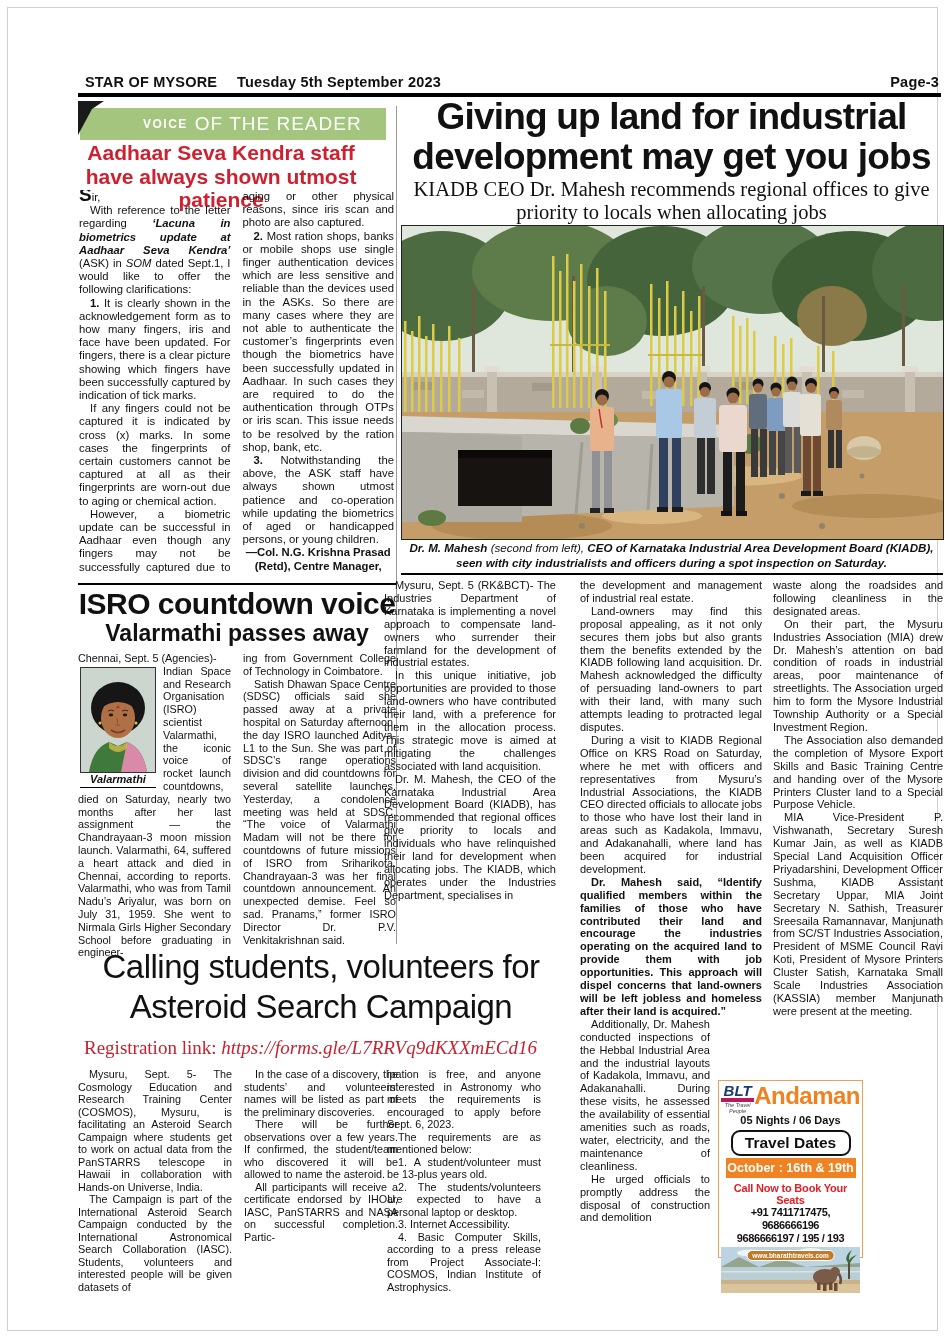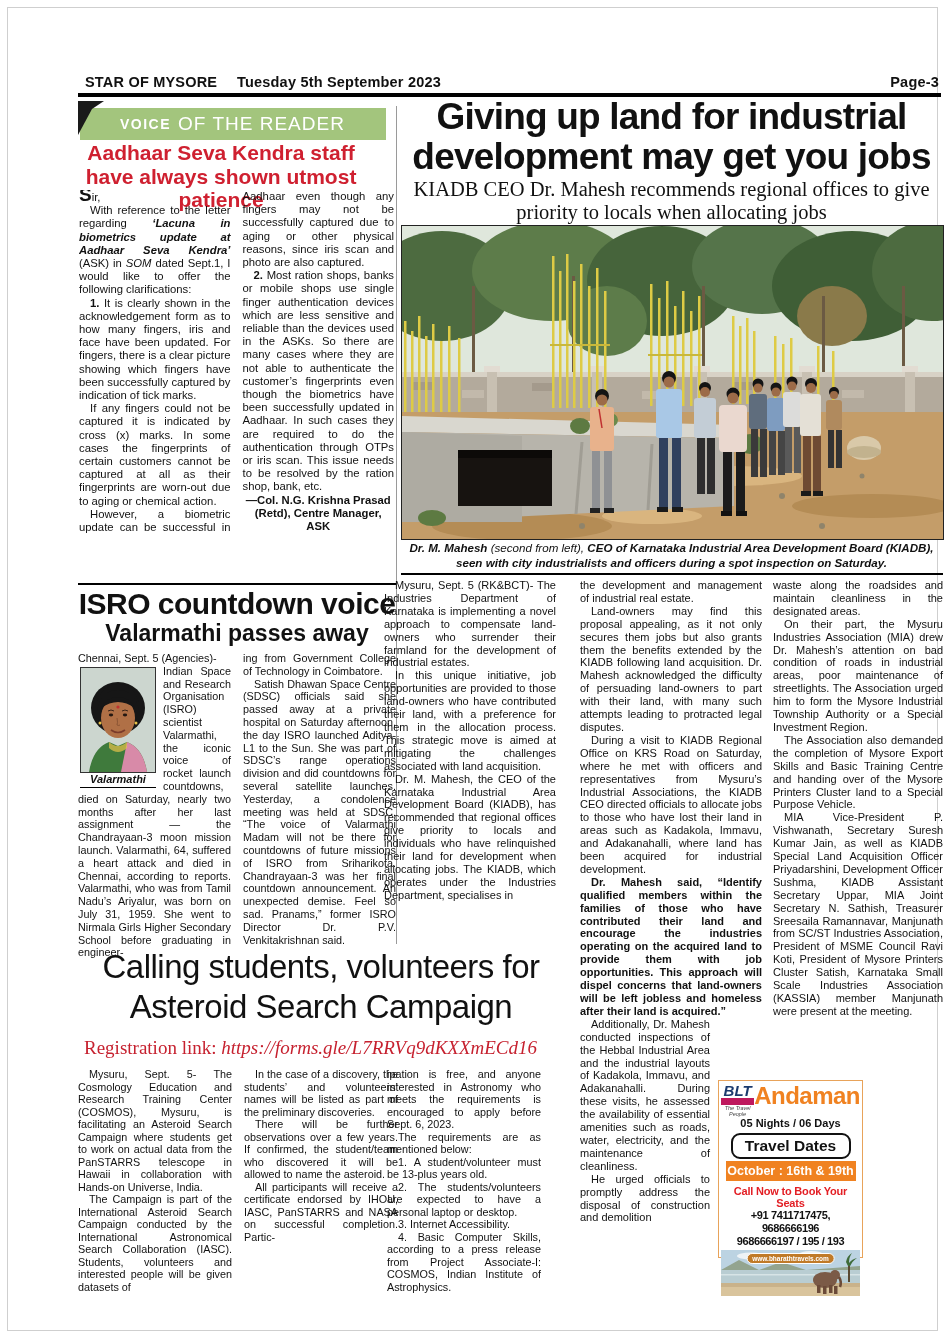--- a/index.html
+++ b/index.html
@@ -13,21 +13,21 @@
 
   
   .mast{font-size:14.5px;font-weight:bold;letter-spacing:.2px;}
   .rule{background:#000;}
 
   
   .banner{background:#a3c57d;display:flex;align-items:center;}
   .flag{position:absolute;left:-2px;top:-7px;width:0;height:0;
         border-left:14px solid #1a1a1a;border-right:12px solid transparent;
         border-bottom:26px solid transparent;border-top:8px solid #1a1a1a;}
-  .banner .v1{color:#fff;font-weight:bold;font-size:14px;letter-spacing:1.5px;margin-left:40px;}
+  .banner .v1{color:#fff;font-weight:bold;font-size:12px;letter-spacing:1.5px;margin-left:63px;}
   .banner .v2{color:#fff;font-size:19px;letter-spacing:1px;margin-left:7px;}
 
   .letter-head{color:#cf2030;font-weight:bold;font-size:21px;line-height:23.5px;text-align:center;}
 
   
   .body-text p{margin:0;text-indent:11px;text-align:justify;}
   .body-text p.noind{text-indent:0;}
   .body-text p.sig{text-indent:0;text-align:center;font-weight:bold;}
   .body-text p.plain{text-indent:0;text-align:left;}
   .body-text p.beside-ad{padding-right:52px;}
@@ -53,21 +53,21 @@
   .a-head{font-size:33px;line-height:40px;font-weight:normal;text-align:center;letter-spacing:-.5px;}
   .a-reg{font-family:"Liberation Serif", serif;font-size:19px;color:#c6212f;}
   .a-reg .url{font-style:italic;}
   .a-col{font-size:10.8px;line-height:12.5px;}
 
   
   .ad{border:1px solid #e8a35a;background:#fff;box-sizing:border-box;padding:3px 2px 2px 2px;}
   .ad-toprow{display:flex;align-items:flex-start;}
   .ad-logo{width:34px;text-align:center;}
   .ad-logo .blt{font-weight:bold;font-style:italic;font-size:15px;color:#1a3a6e;
-        border-bottom:7px solid #be185d;line-height:14px;}
+        border-bottom:4px solid #be185d;line-height:14px;}
   .ad-logo .tag{font-size:5.5px;font-style:italic;color:#444;}
   .ad-dest{flex:1;text-align:center;color:#f08221;font-weight:bold;font-size:24px;line-height:24px;letter-spacing:-.5px;}
   .ad-dur{text-align:center;font-weight:bold;font-size:11px;margin-top:0px;}
   .ad-dates-box{margin:4px auto 0 auto;width:116px;border:2px solid #111;border-radius:9px;
         text-align:center;font-weight:bold;font-size:15.5px;padding:2px 0;}
   .ad-dates-strip{margin:2px auto 0 auto;width:130px;background:#f08221;color:#fff;
         text-align:center;font-weight:bold;font-size:12.5px;padding:3px 0;}
   .ad-cta{color:#e31e24;font-weight:bold;font-size:11px;text-align:center;margin-top:4px;letter-spacing:-.2px;}
   .ad-phone{font-weight:bold;font-size:11px;text-align:center;letter-spacing:-.4px;line-height:13px;}
   .ad-img-wrap{position:relative;margin-top:2px;}
@@ -96,20 +96,21 @@
 
   <div class="abs letter-head" style="left:64px;top:141px;width:314px;">Aadhaar Seva Kendra staff have always shown utmost patience</div>
 
   <div class="abs letter-body body-text" style="left:79px;top:190px;width:315px;height:392px;">
     <p class="salutation noind"><span class="bigS">S</span><span>ir,</span></p>
   <p><span>With reference to the letter regarding </span><span class="b i">‘Lacuna in biometrics update at Aadhaar Seva Kendra’</span><span> (ASK) in </span><span class="i">SOM</span><span> dated Sept.1, I would like to offer the following clarifications:</span></p>
       <p><span class="b">1.</span><span> It is clearly shown in the acknowledgement form as to how many fingers, iris and face have been updated. For fingers, there is a clear picture showing which fingers have been successfully captured by indication of tick marks.</span></p>
       <p><span>If any fingers could not be captured it is indicated by cross (x) marks. In some cases the fingerprints of certain customers cannot be captured at all as their fingerprints are worn-out due to aging or chemical action.</span></p>
       <p><span>However, a biometric update can be successful in Aadhaar even though any fingers may not be successfully captured due to aging or other physical reasons, since iris scan and photo are also captured.</span></p>
       <p><span class="b">2.</span><span> Most ration shops, banks or mobile shops use single finger authentication devices which are less sensitive and reliable than the devices used in the ASKs. So there are many cases where they are not able to authenticate the customer’s fingerprints even though the biometrics have been successfully updated in Aadhaar. In such cases they are required to do the authentication through OTPs or iris scan. This issue needs to be resolved by the ration shop, bank, etc.</span></p>
+      <p><span class="b">3.</span><span> Notwithstanding the above, the ASK staff have always shown utmost patience and co-operation while updating the biometrics of aged or handicapped persons, or young children.</span></p>
       <p class="sig"><span>—Col. N.G. Krishna Prasad (Retd), Centre Manager, ASK</span></p>
     </div>
 
   <div class="abs rule" style="left:78px;top:583px;width:318px;height:2px;"></div>
 
   <div class="abs isro-h" style="left:78px;top:587px;width:318px;">ISRO countdown voice</div>
   <div class="abs isro-sub" style="left:78px;top:620px;width:318px;">Valarmathi passes away</div>
 
   <div class="abs" style="left:78px;top:652px;width:318px;height:296px;">
     <div class="abs isro-col body-text" style="left:0;top:0;width:153px;">
@@ -326,21 +327,21 @@
     </div>
   <div class="abs k-col body-text" style="left:580px;top:579px;width:182px;">
       <p class="noind"><span>the development and management of industrial real estate.</span></p>
       <p><span>Land-owners may find this proposal appealing, as it not only secures them jobs but also grants them the benefits extended by the KIADB following land acquisition. Dr. Mahesh acknowledged the difficulty of persuading land-owners to part with their land, with many such attempts leading to protracted legal disputes.</span></p>
       <p><span>During a visit to KIADB Regional Office on KRS Road on Saturday, where he met with officers and representatives from Mysuru’s Industrial Associations, the KIADB CEO directed officials to allocate jobs to those who have lost their land in areas such as Kadakola, Immavu, and Adakanahalli, where land has been acquired for industrial development.</span></p>
       <p><span class="b">Dr. Mahesh said, “Identify qualified members within the families of those who have contributed their land and encourage the industries operating on the acquired land to provide them with job opportunities. This approach will dispel concerns that land-owners will be left jobless and homeless after their land is acquired.”</span></p>
       <p class="beside-ad"><span>Additionally, Dr. Mahesh conducted inspections of the Hebbal Industrial Area and the industrial layouts of Kadakola, Immavu, and Adakanahalli. During these visits, he assessed the availability of essential amenities such as roads, water, electricity, and the maintenance of cleanliness.</span></p>
       <p class="beside-ad"><span>He urged officials to promptly address the disposal of construction and demolition</span></p>
     </div>
   <div class="abs k-col body-text" style="left:773px;top:579px;width:170px;height:500px;">
-      <p class="noind"><span>waste along the roadsides and maintain cleanliness in the designated areas.</span></p>
+      <p class="noind"><span>waste along the roadsides and following cleanliness in the designated areas.</span></p>
       <p><span>On their part, the Mysuru Industries Association (MIA) drew Dr. Mahesh’s attention on bad condition of roads in industrial areas, poor maintenance of streetlights. The Association urged him to form the Mysore Industrial Township Authority or a Special Investment Region.</span></p>
       <p><span>The Association also demanded the completion of Mysore Export Skills and Basic Training Centre and handing over of the Mysore Printers Cluster land to a Special Purpose Vehicle.</span></p>
       <p><span>MIA Vice-President P. Vishwanath, Secretary Suresh Kumar Jain, as well as KIADB Special Land Acquisition Officer Priyadarshini, Development Officer Sushma, KIADB Assistant Secretary Uppar, MIA Joint Secretary N. Sathish, Treasurer Sreesaila Ramannavar, Manjunath from SC/ST Industries Association, President of MSME Council Ravi Koti, President of Mysore Printers Cluster Satish, Karnataka Small Scale Industries Association (KASSIA) member Manjunath were present at the meeting.</span></p>
     </div>
 
   <div class="abs a-head" style="left:78px;top:947px;width:486px;">Calling students, volunteers for Asteroid Search Campaign</div>
   <div class="abs a-reg" style="left:84px;top:1037px;width:486px;">
     <span>Registration link: </span><span class="url">https://forms.gle/L7RRVq9dKXXmECd16</span>
   </div>
   <div class="abs a-col body-text" style="left:78px;top:1068px;width:154px;height:264px;">

